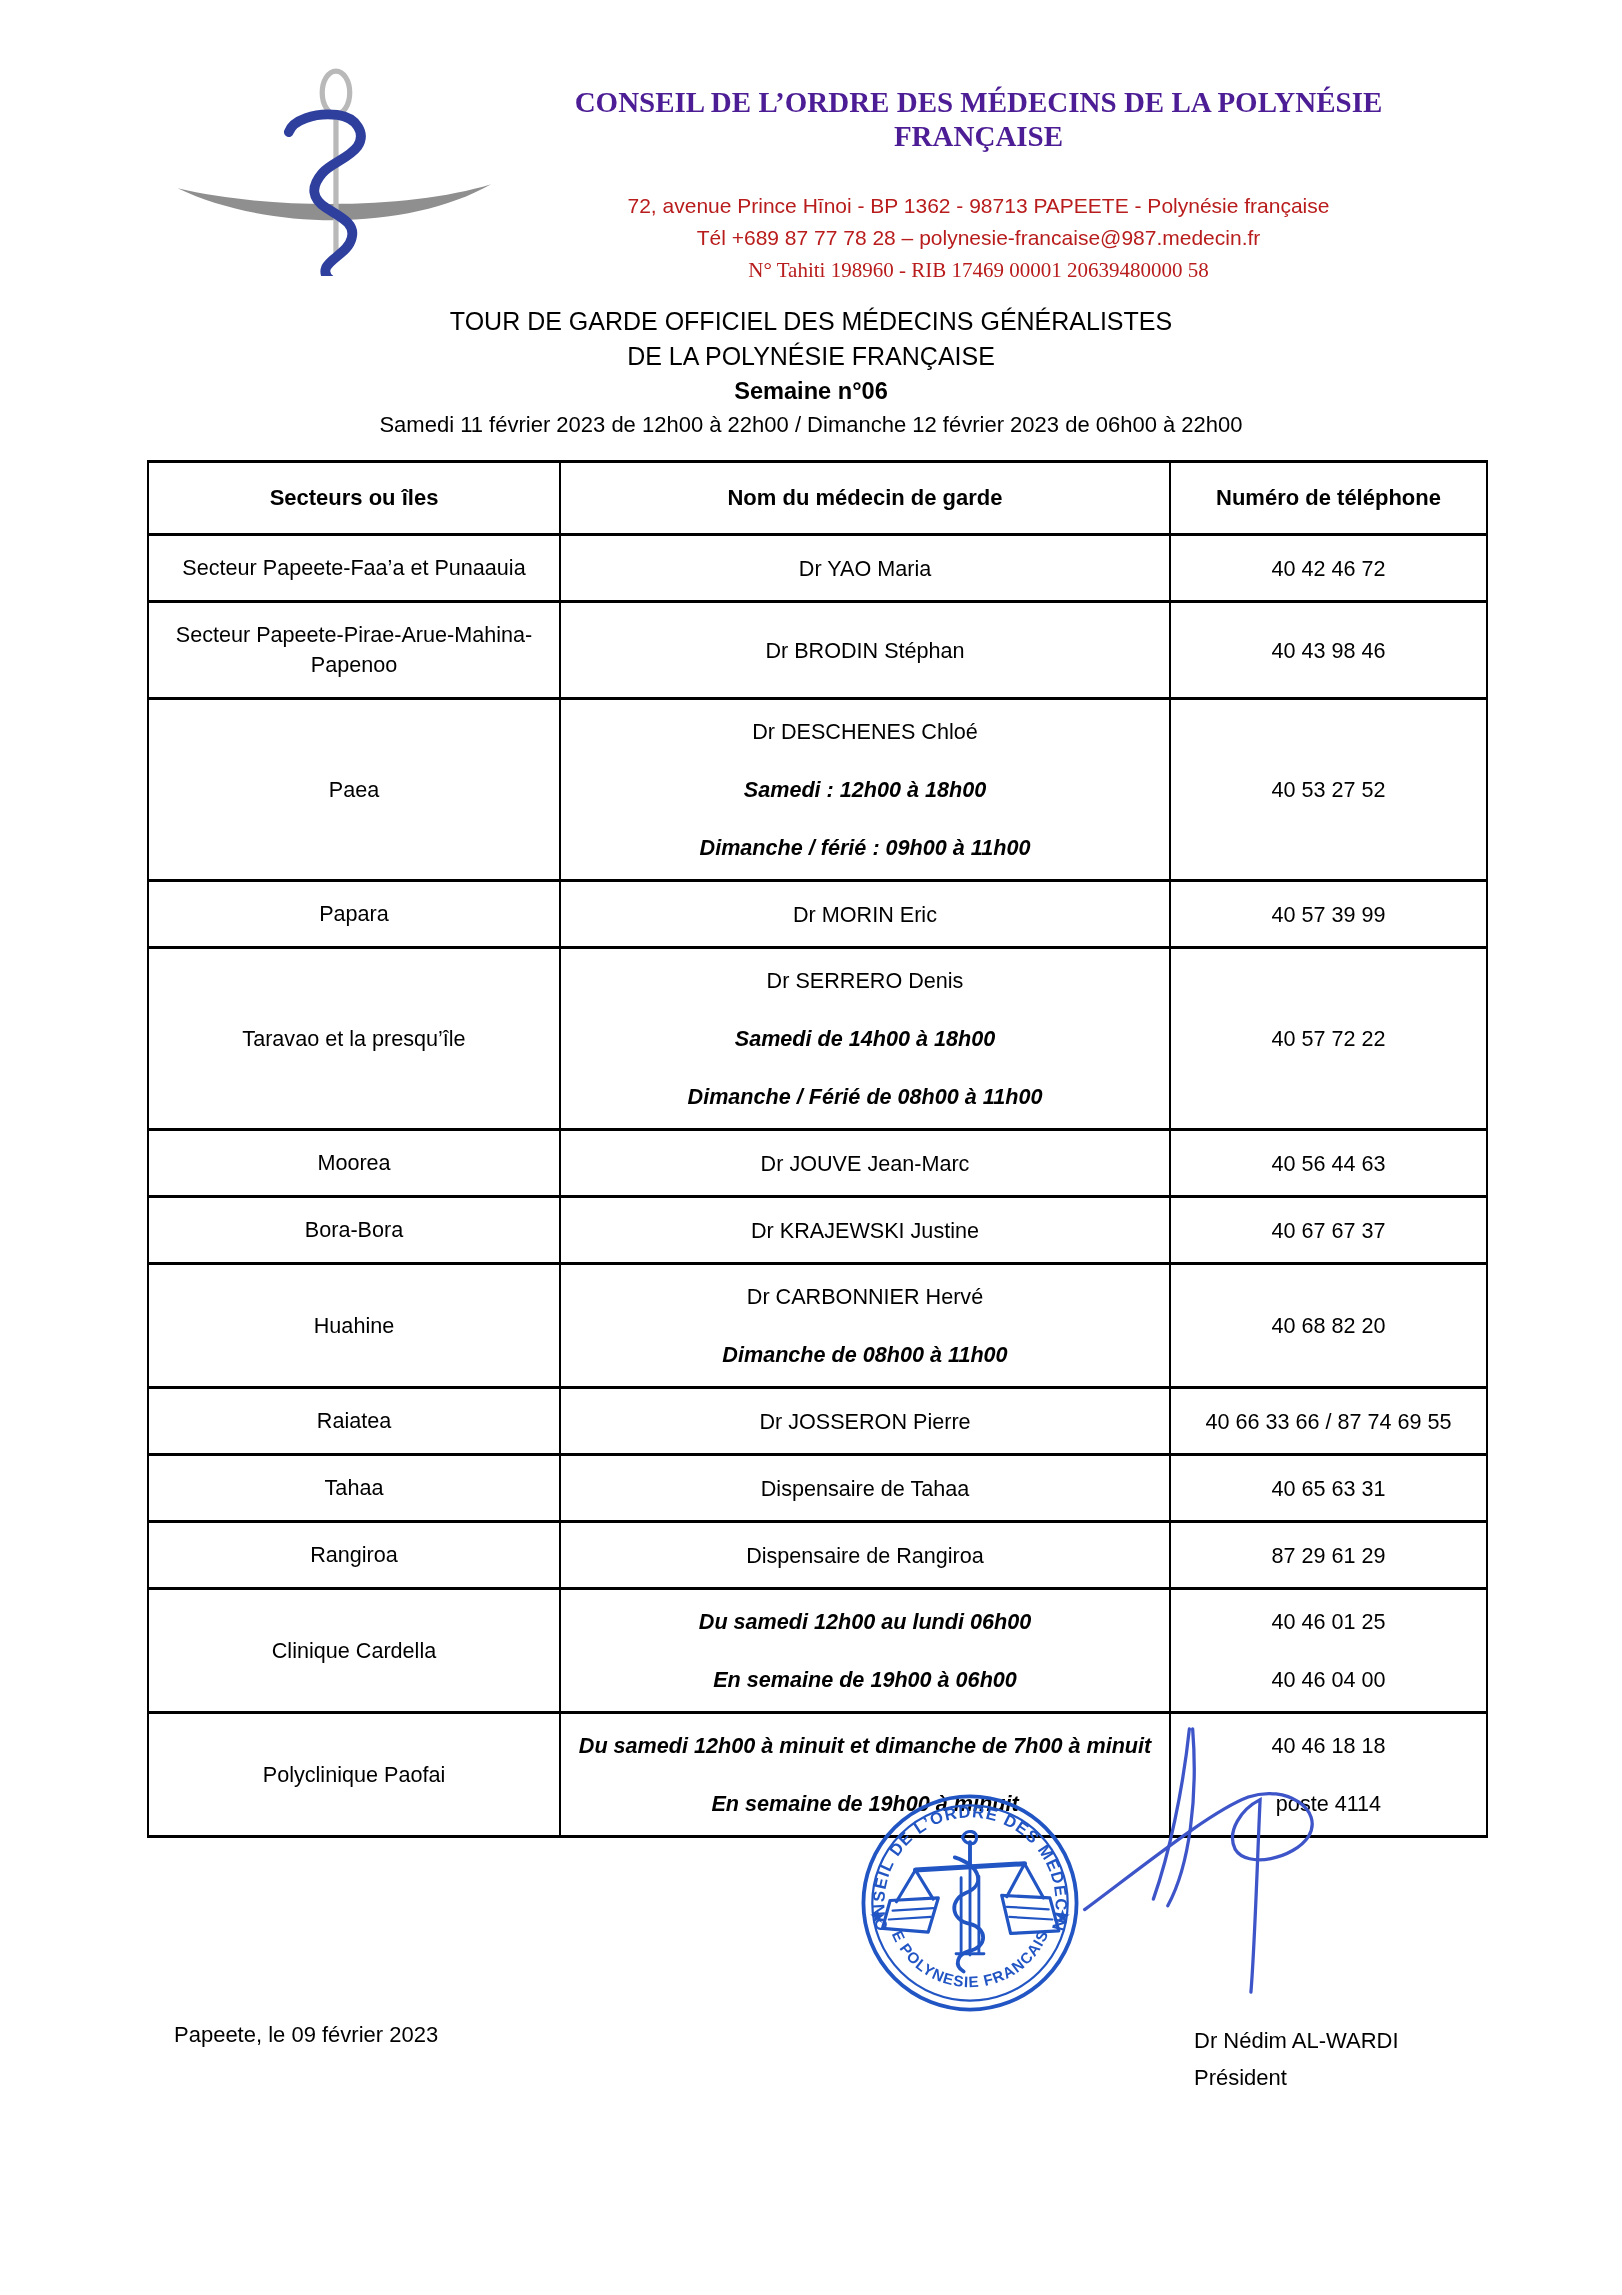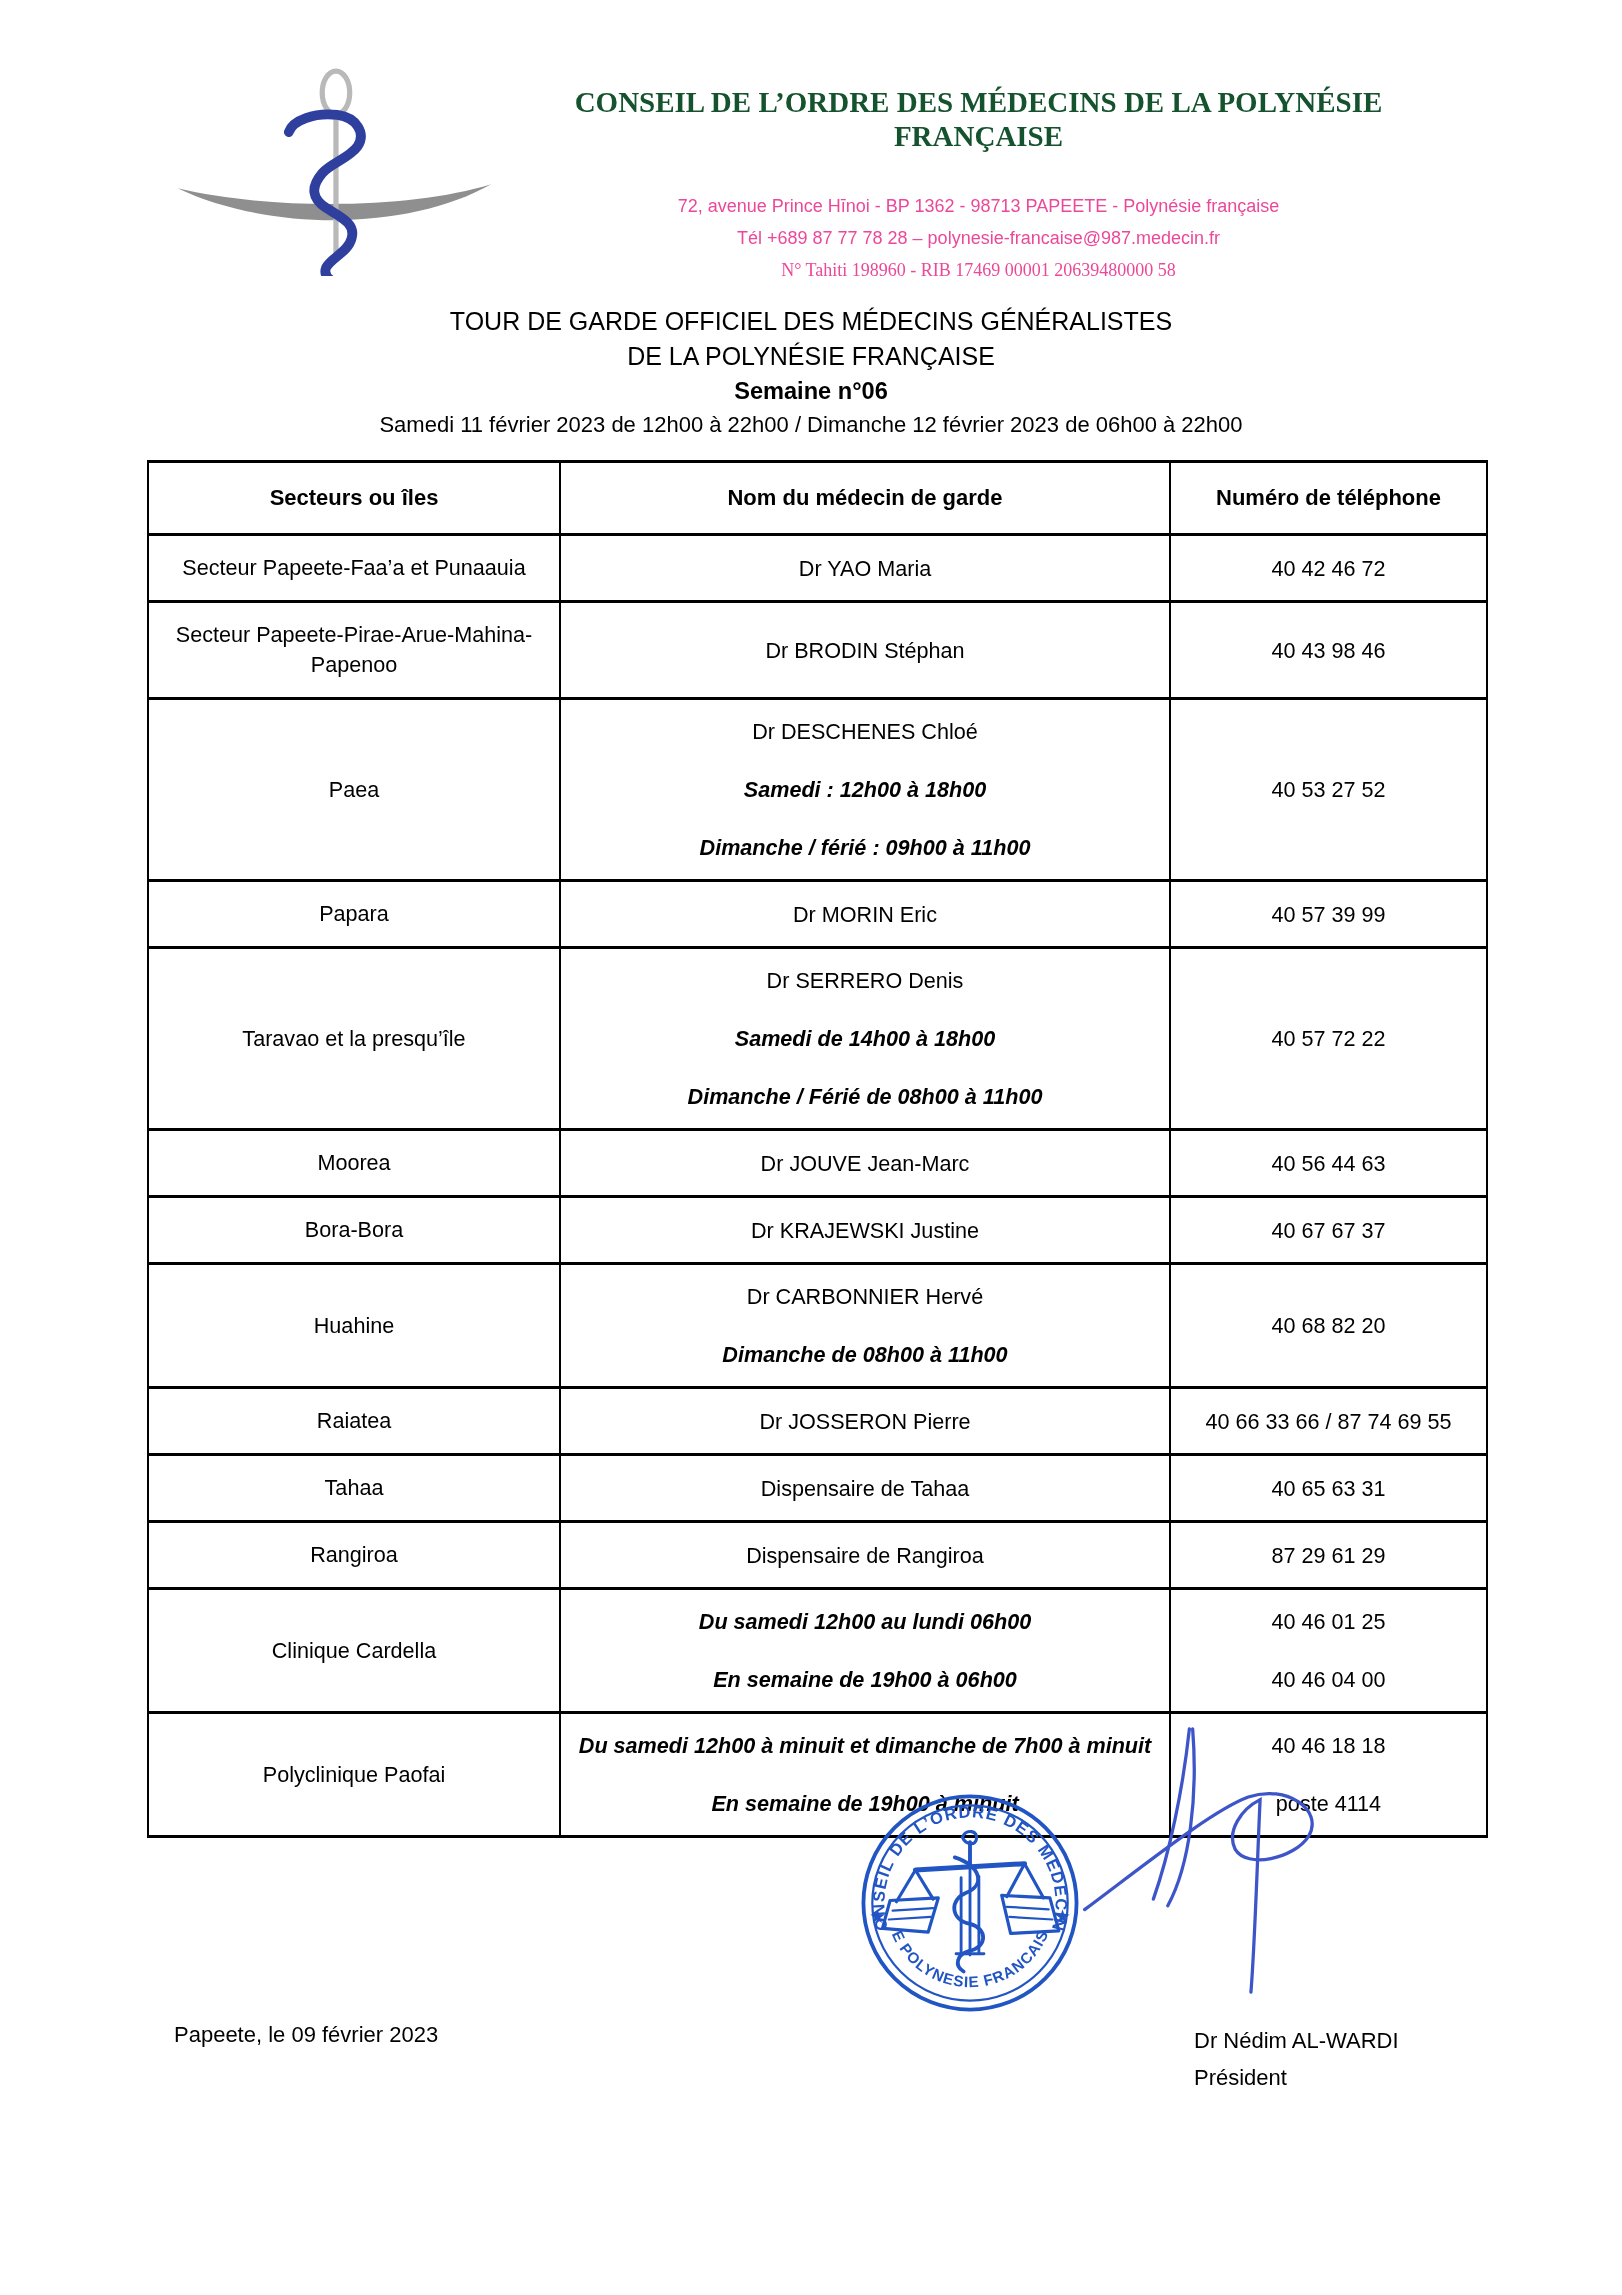--- a/index.html
+++ b/index.html
@@ -16,24 +16,24 @@
   
   .letterhead { display: flex; padding: 60px 173px 0 164px; }
   .logo-wrap { width: 344px; flex: 0 0 auto; }
   .logo-wrap svg { width: 340px; height: 216px; display: block; }
   .lh-text { flex: 1 1 auto; text-align: center; padding-top: 25px; }
   .org-title {
     font-family: "Liberation Serif", serif;
     font-weight: bold;
     font-size: 29px;
     line-height: 34px;
-    color: #14532d;
+    color: #4c1d95;
     margin: 0 0 37px 0;
   }
-  .addr { font-size: 18px; line-height: 32px; color: #ec4899; }
+  .addr { font-size: 21px; line-height: 32px; color: #b91c1c; }
   .addr.serif { font-family: "Liberation Serif", serif; }
 
   
   .doc-titles { text-align: center; margin-top: 18px; }
   .doc-title-line { font-size: 25px; line-height: 35px; }
   .week-line { font-size: 23.6px; line-height: 34px; font-weight: bold; }
   .date-line { font-size: 22px; line-height: 34px; }
 
   
   table.roster {

